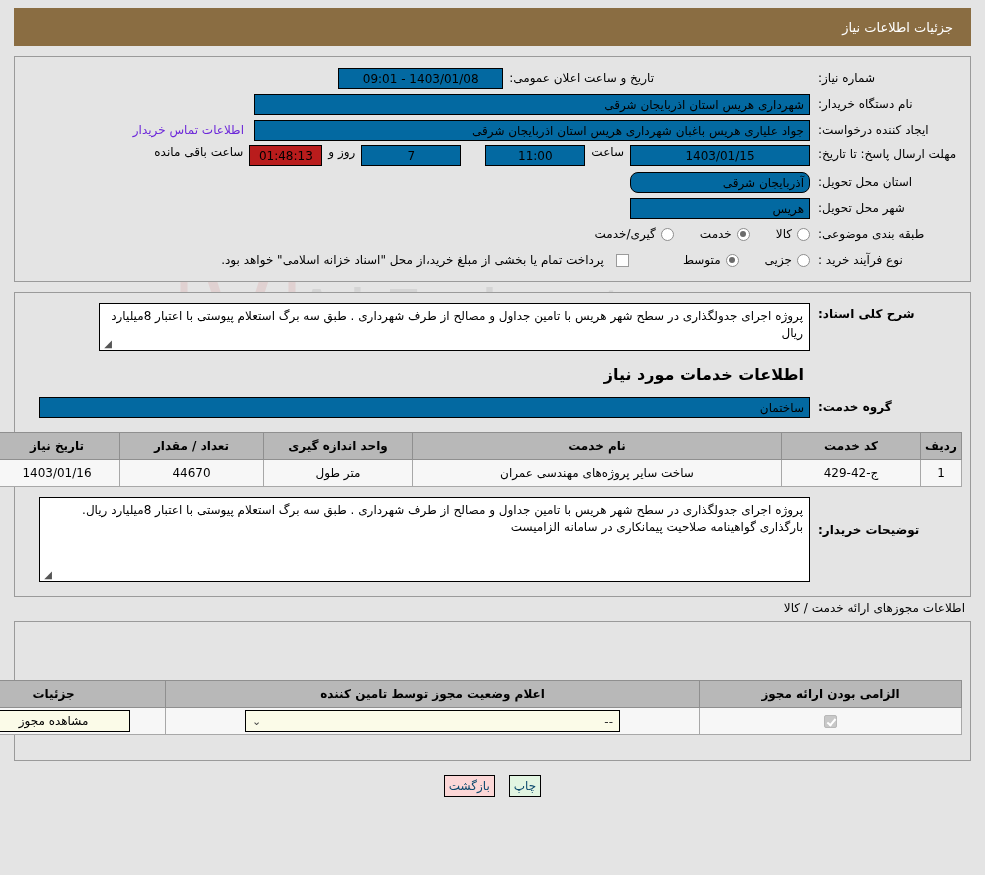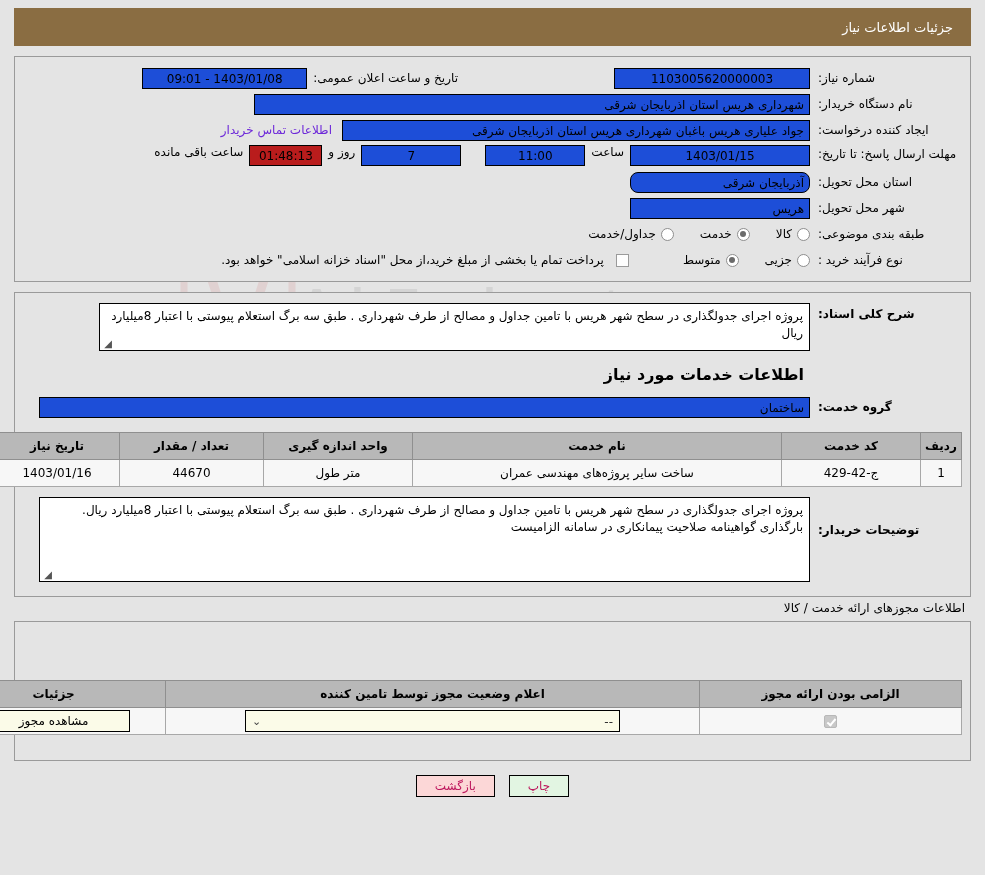--- a/index.html
+++ b/index.html
@@ -98,21 +98,21 @@
     padding-left: 8px;
     font-size: 12px;
     color: #000;
     flex: 0 0 auto;
     box-sizing: border-box;
   }
   .lbl.two-line { line-height: 15px; }
 
   .txtbox {
     border: 1px solid #000;
-    background: #1d4ed8;
+    background: #0369a1;
     height: 21px;
     line-height: 21px;
     padding: 0 5px;
     font-size: 12px;
     box-sizing: border-box;
     text-align: right;
     overflow: hidden;
     white-space: nowrap;
     color: #000;
   }
@@ -290,24 +290,24 @@
   .btnbar {
     margin-top: 14px;
     display: flex;
     justify-content: center;
     gap: 14px;
     direction: ltr;
   }
   .btn {
     border: 1px solid #000;
     font-size: 12px;
-    padding: 3px 18px;
+    padding: 3px 4px;
     cursor: pointer;
     box-sizing: border-box;
-    color: #be185d;
+    color: #0c4a6e;
   }
   .btn.back { background: #fcd7d7; }
   .btn.print { background: #e2f5e2; }
 </style>
 </head>
 <body>
 
 <div class="watermark">
   <svg class="wm-shield" viewBox="0 0 120 140">
     <path d="M60 4 L114 24 V74 C114 106 92 126 60 136 C28 126 6 106 6 74 V24 Z" fill="none" stroke="#d9a8a8" stroke-width="7"></path>
@@ -322,33 +322,32 @@
 <div class="page">
 
   <div class="titlebar">
     <span>جزئیات اطلاعات نیاز</span>
   </div>
 
   <div class="panel" style="padding:10px 8px 8px 8px;">
 
     <div class="frow" style="justify-content:flex-start;">
       <div class="lbl" style="order:1; width:152px;">شماره نیاز:</div>
-      <div class="txtbox center" style="order:2; width:196px;">1103005620000003</div>
       <div class="inline-lbl" style="order:3; margin-right:150px;">تاریخ و ساعت اعلان عمومی:</div>
       <div class="txtbox center" style="order:4; width:165px;">1403/01/08 - 09:01</div>
     </div>
 
     <div class="frow">
       <div class="lbl" style="width:152px;">نام دستگاه خریدار:</div>
       <div class="txtbox" style="width:556px;">شهرداری هریس استان اذربایجان شرقی</div>
     </div>
 
     <div class="frow">
       <div class="lbl" style="width:152px;">ایجاد کننده درخواست:</div>
-      <div class="txtbox" style="width:468px;">جواد علیاری هریس باغبان شهرداری هریس استان اذربایجان شرقی</div>
+      <div class="txtbox" style="width:556px;">جواد علیاری هریس باغبان شهرداری هریس استان اذربایجان شرقی</div>
       <a class="link" style="margin-right:10px;" href="#">اطلاعات تماس خریدار</a>
     </div>
 
     <div class="frow" style="align-items:flex-start;">
       <div class="lbl two-line" style="width:152px; padding-top:2px;">مهلت ارسال پاسخ: تا تاریخ:</div>
       <div class="txtbox center" style="width:180px;">1403/01/15</div>
       <div class="inline-lbl">ساعت</div>
       <div class="txtbox center" style="width:100px;">11:00</div>
       <div class="txtbox center" style="width:100px; margin-right:24px;">7</div>
       <div class="inline-lbl">روز و</div>
@@ -372,21 +371,21 @@
         <label class="radio-item">
           <span class="radio"></span>
           <span class="radio-label">کالا</span>
         </label>
         <label class="radio-item">
           <span class="radio on"></span>
           <span class="radio-label">خدمت</span>
         </label>
         <label class="radio-item">
           <span class="radio"></span>
-          <span class="radio-label">جداول/خدمت</span>
+          <span class="radio-label">گیری/خدمت</span>
         </label>
       </div>
     </div>
 
     <div class="frow" style="margin-bottom:2px;">
       <div class="lbl" style="width:152px;">نوع فرآیند خرید :</div>
       <div class="radio-grp">
         <label class="radio-item">
           <span class="radio"></span>
           <span class="radio-label">جزیی</span>

